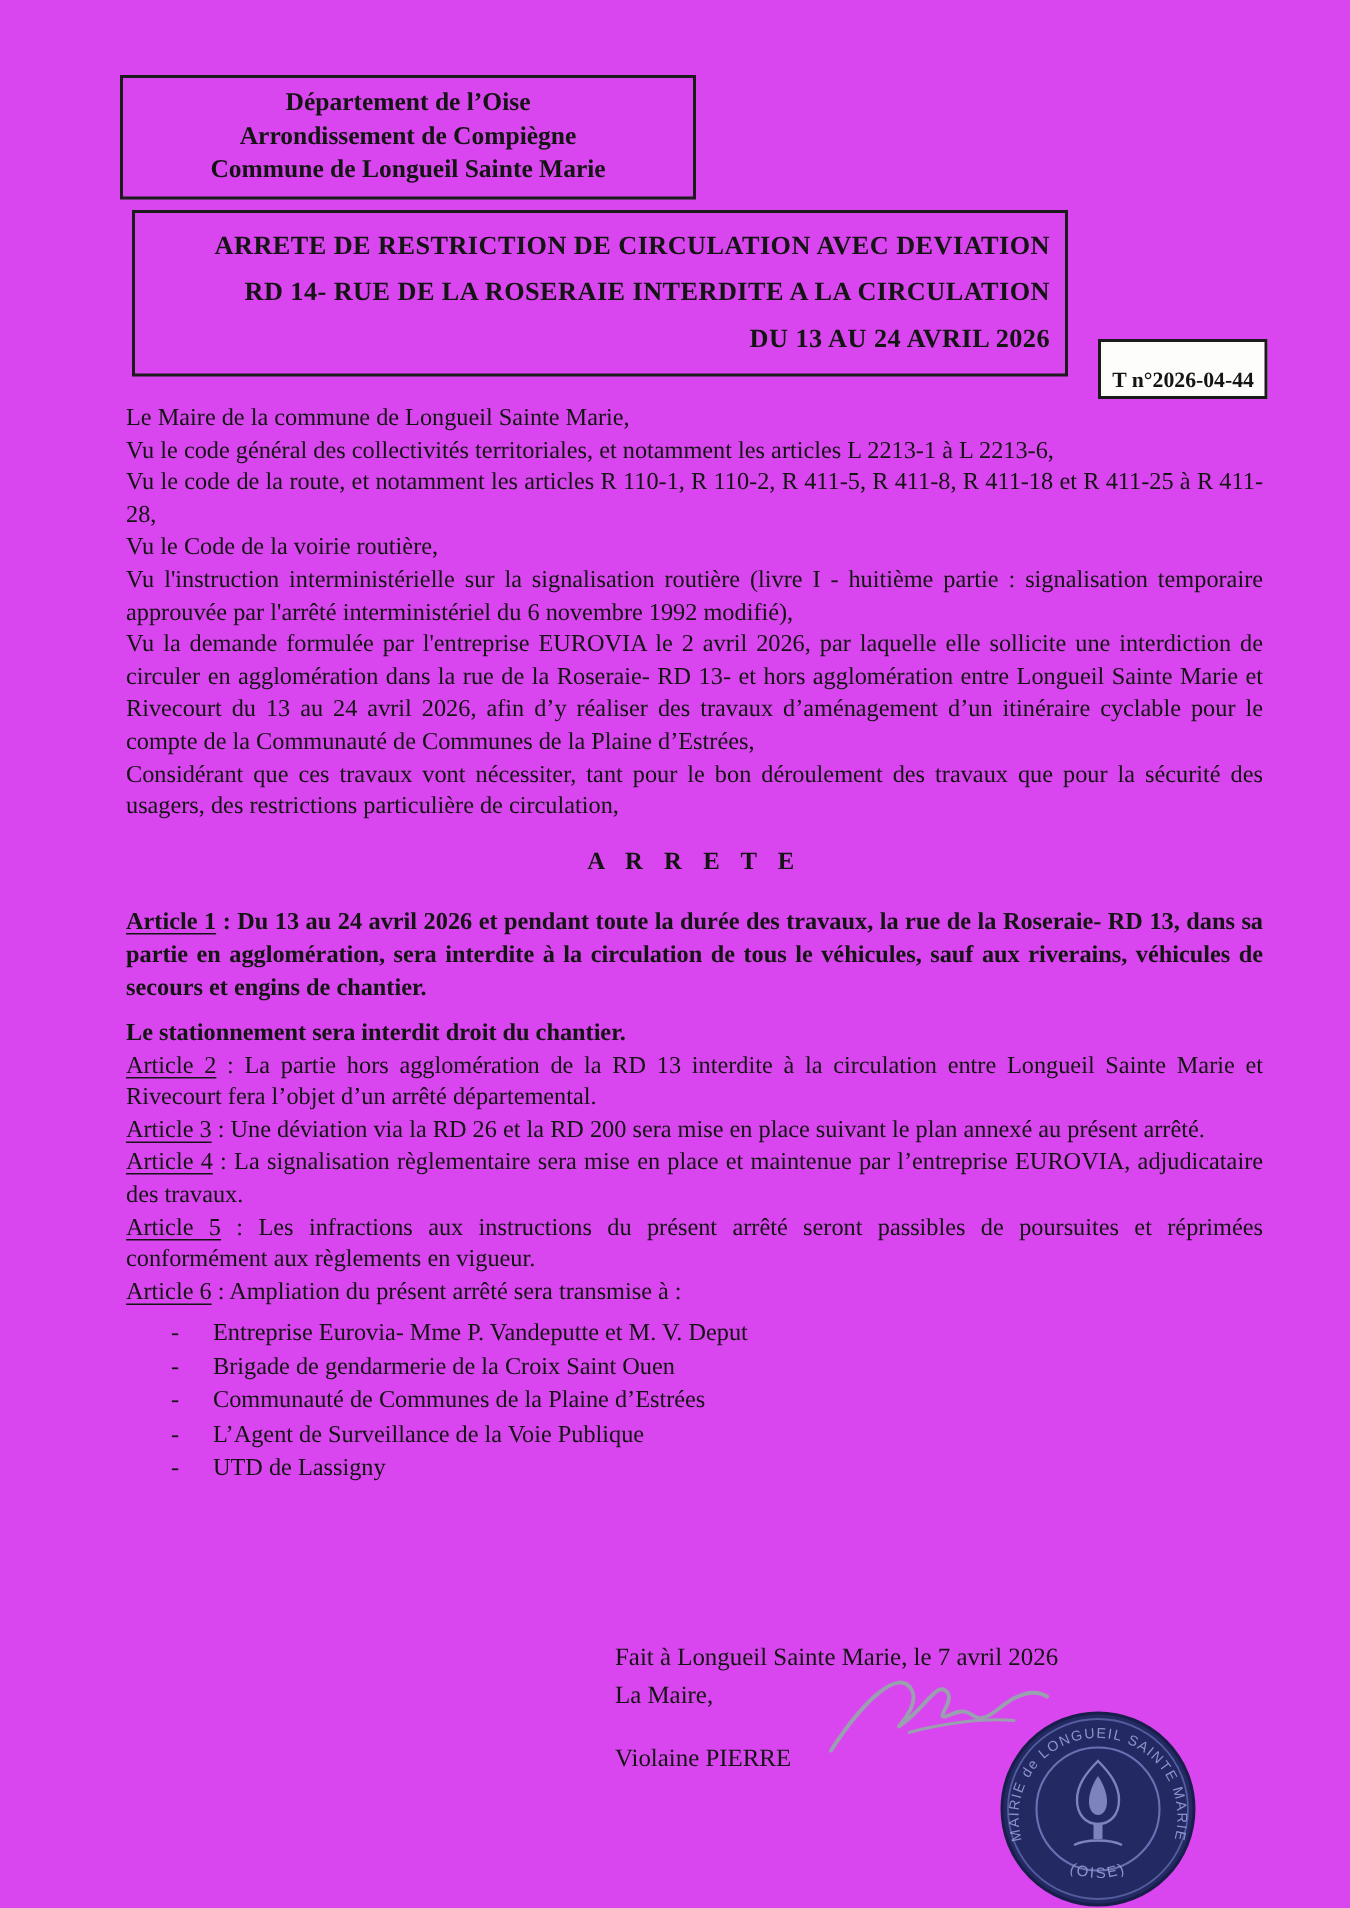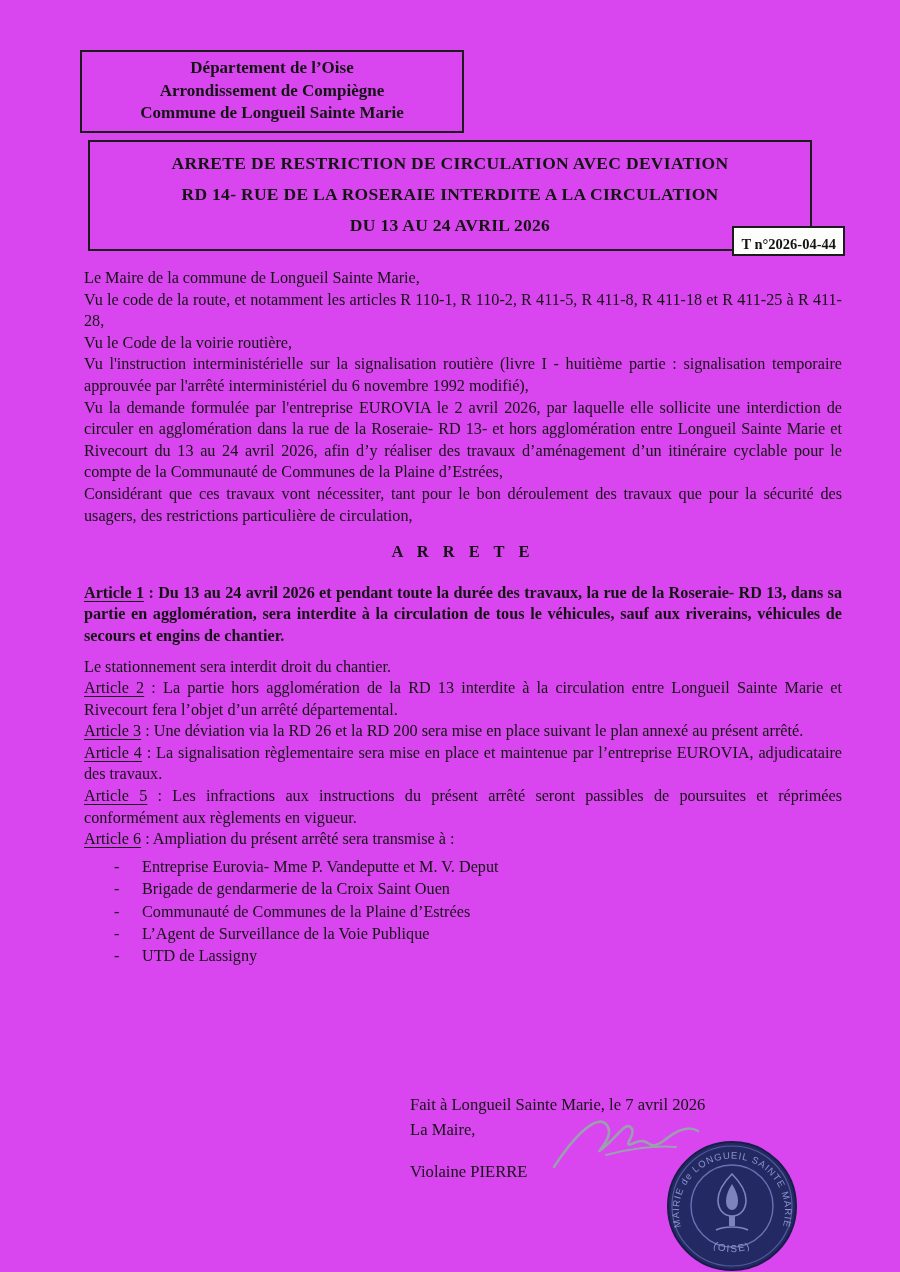--- a/index.html
+++ b/index.html
@@ -16,48 +16,48 @@
     overflow: hidden;
   }
   .header-box {
     position: absolute; left: 80px; top: 50px; width: 384px;
     border: 2px solid #1b1b1b;
     padding: 5px 4px 6px;
     text-align: center;
     font-weight: bold; font-size: 17px; line-height: 22.5px;
   }
   .title-box {
-    position: absolute; left: 88px; top: 140px; width: 724px;
+    position: absolute; left: 88px; top: 140px; width: 624px;
     border: 2px solid #1b1b1b;
     padding: 8px 10px 6px;
-    text-align: center;
+    text-align: right;
     font-weight: bold; font-size: 17.5px;
   }
   .title-box .tline { padding: 3px 0 7px; letter-spacing: 0.3px; }
   .ref-box {
     position: absolute; right: 55px; top: 226px;
     border: 2px solid #1b1b1b;
     background: #fdfdfb;
     font-weight: bold; font-size: 14.5px;
-    padding: 8px 7px 1px;
+    padding: 18px 7px 1px;
   }
   .body-text {
     position: absolute; left: 84px; top: 268px; width: 758px;
     font-size: 16.2px; line-height: 21.6px;
   }
   .body-text p { margin: 0; text-align: justify; }
   .arrete-heading {
     text-align: center; font-weight: bold;
     font-size: 16.5px; letter-spacing: 5px;
     margin: 14px 0 20px;
   }
   .article { margin-bottom: 16px; }
   .article .alabel { text-decoration: underline; text-underline-offset: 3px; }
   .article.first { font-weight: bold; margin-bottom: 9px; }
-  .parking-line { font-weight: normal; margin-bottom: 13px; text-align: left; }
+  .parking-line { font-weight: bold; margin-bottom: 13px; text-align: left; }
   .article.last { margin-bottom: 5px; }
   .recipients { margin-left: 30px; }
   .list-item { display: flex; line-height: 22.4px; }
   .list-item .dash { width: 28px; flex: 0 0 28px; }
   .signature-block {
     position: absolute; left: 410px; top: 1092px;
     font-size: 16.6px; line-height: 25px;
   }
   .signature-name { margin-top: 17px; }
   .signature-svg { position: absolute; left: 548px; top: 1105px; }
@@ -78,20 +78,21 @@
     <div class="tline">ARRETE DE RESTRICTION DE CIRCULATION AVEC DEVIATION</div>
     <div class="tline">RD 14- RUE DE LA ROSERAIE INTERDITE A LA CIRCULATION</div>
     <div class="tline">DU 13 AU 24 AVRIL 2026</div>
   </div>
 
   <div class="ref-box">T n°2026-04-44</div>
 
   <div class="body-text">
 
     <p>Le Maire de la commune de Longueil Sainte Marie,</p>
+    <p>Vu le code général des collectivités territoriales, et notamment les articles L 2213-1 à L 2213-6,</p>
     <p>Vu le code de la route, et notamment les articles R 110-1, R 110-2, R 411-5, R 411-8, R 411-18 et R 411-25 à R 411-28,</p>
     <p>Vu le Code de la voirie routière,</p>
     <p>Vu l'instruction interministérielle sur la signalisation routière (livre I - huitième partie : signalisation temporaire approuvée par l'arrêté interministériel du 6 novembre 1992 modifié),</p>
     <p>Vu la demande formulée par l'entreprise EUROVIA le 2 avril 2026, par laquelle elle sollicite une interdiction de circuler en agglomération dans la rue de la Roseraie- RD 13-  et hors agglomération entre Longueil Sainte Marie et Rivecourt du 13 au 24 avril 2026, afin d’y réaliser des travaux d’aménagement d’un itinéraire cyclable pour le compte de la Communauté de Communes de la Plaine d’Estrées,</p>
     <p>Considérant  que ces travaux vont nécessiter, tant pour le bon déroulement des travaux que pour la sécurité des usagers, des restrictions particulière de circulation,</p>
 
     <div class="arrete-heading">A R R E T E</div>
 
     <p class="article first">
       <span class="alabel">Article 1</span><span> : </span><span>Du 13 au 24 avril 2026  et pendant toute la durée des travaux, la rue de la Roseraie- RD 13, dans sa partie en agglomération, sera interdite à la circulation de tous le véhicules, sauf aux riverains, véhicules de secours et engins de chantier.</span>

